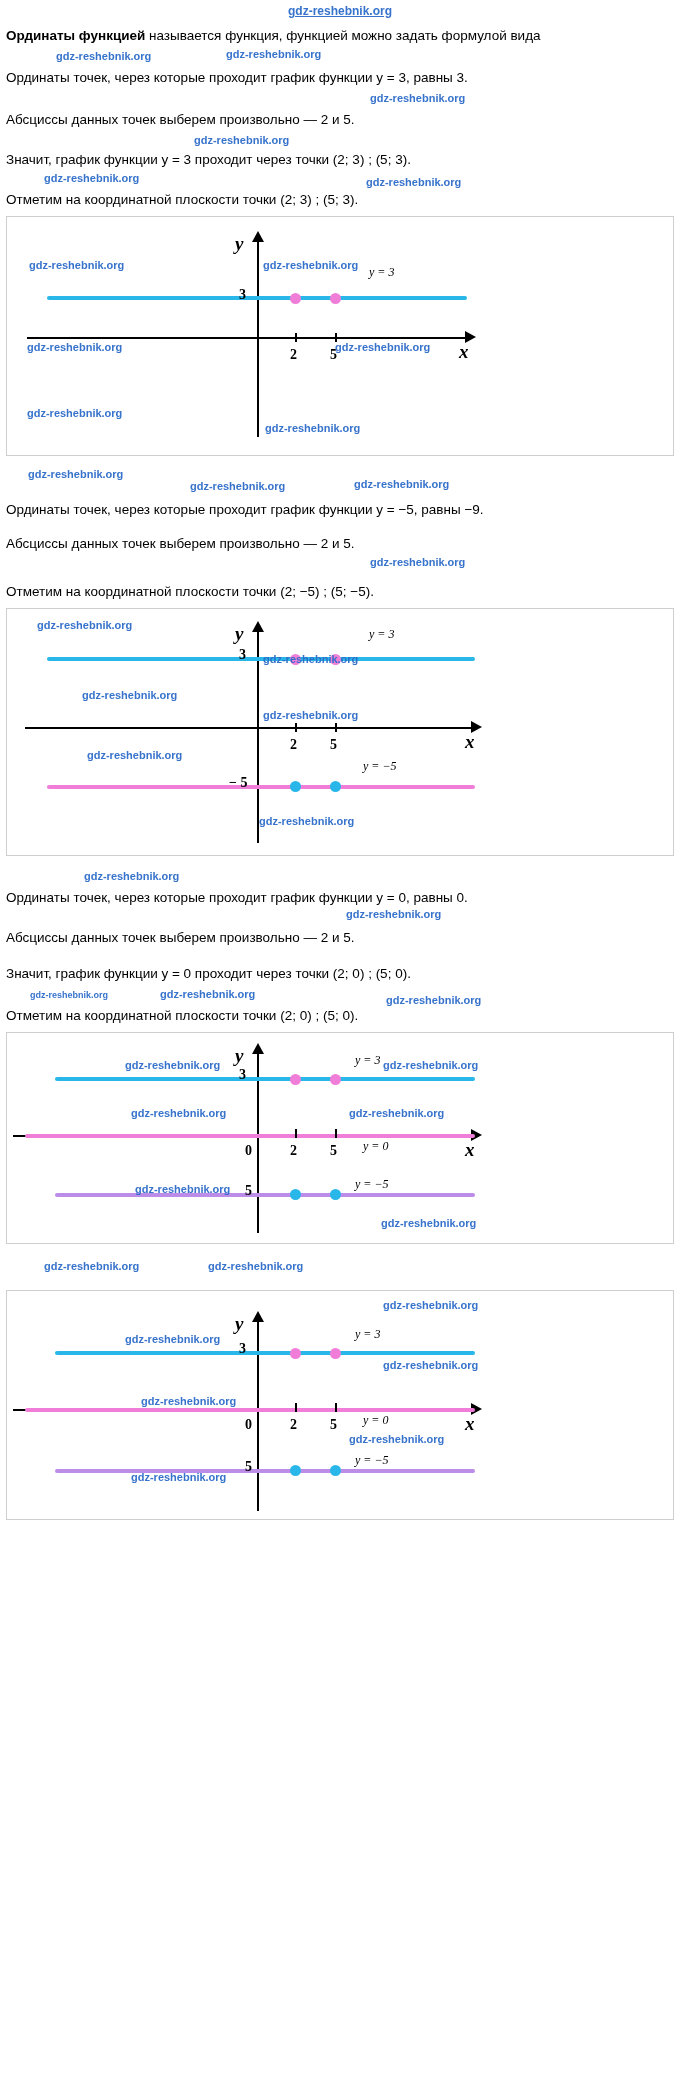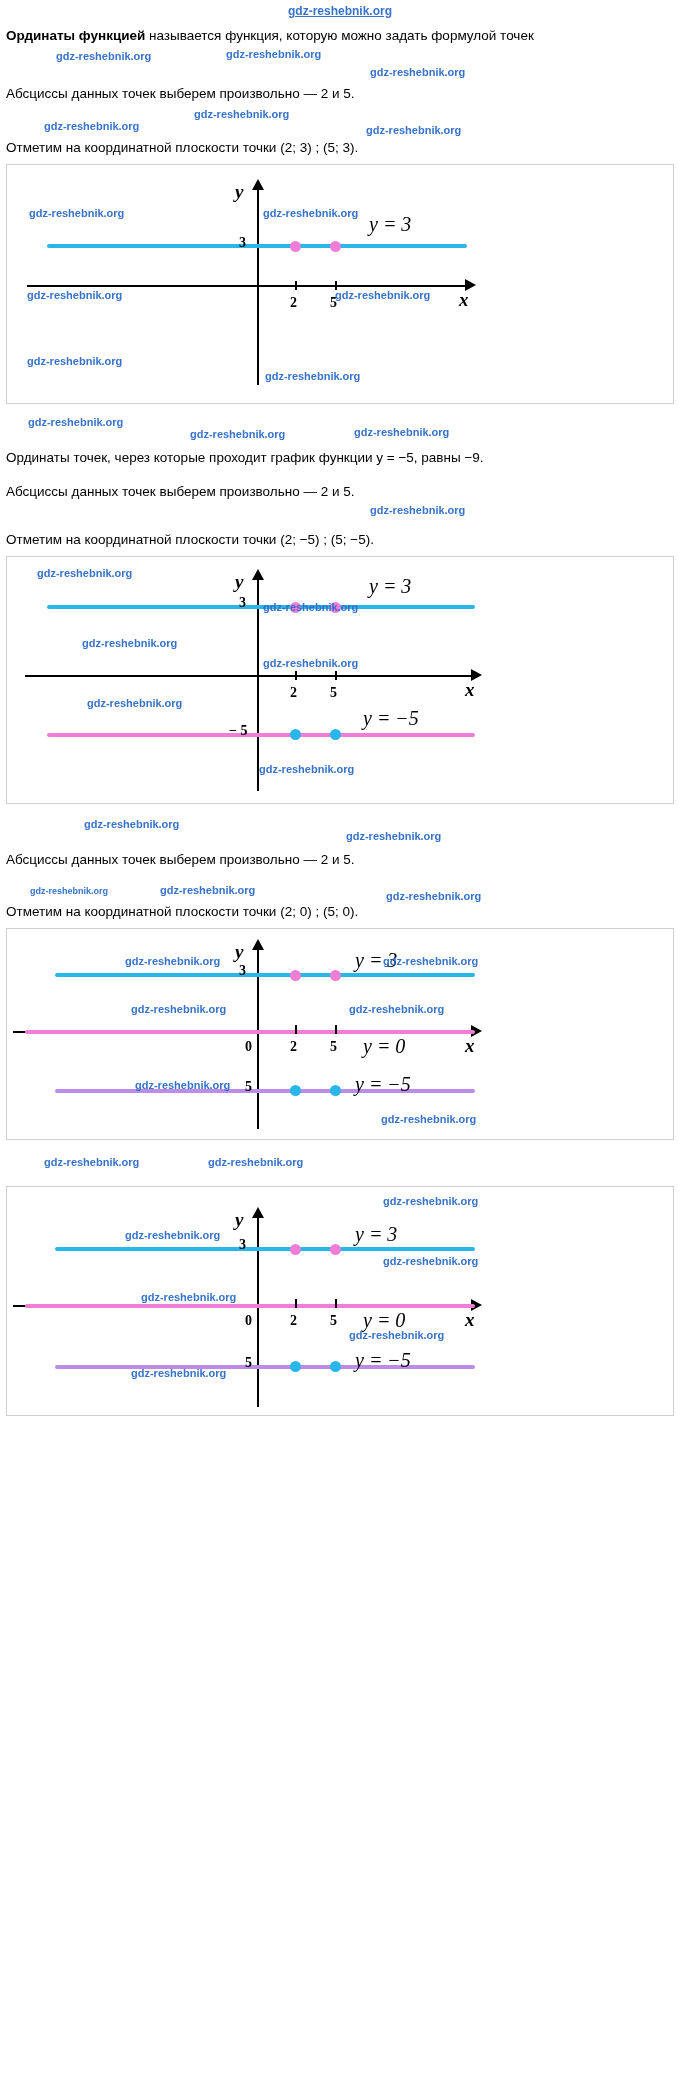--- a/index.html
+++ b/index.html
@@ -47,50 +47,52 @@
   .line-blue{position:absolute;background:#29b6e8;height:4px;border-radius:2px;}
   .line-pink{position:absolute;background:#f07ed8;height:4px;border-radius:2px;}
   .dot{position:absolute;width:11px;height:11px;border-radius:50%;}
   .dot.pink{background:#f07ed8;}
   .dot.blue{background:#29b6e8;}
   .tick{position:absolute;background:#000;width:2px;height:9px;}
   .lbl{position:absolute;font-family:"Liberation Serif", serif;font-size:14px;}
   .lbl.b{font-weight:bold;font-style:italic;font-size:19px;}
   .arrow-up{position:absolute;width:0;height:0;border-left:6px solid transparent;border-right:6px solid transparent;border-bottom:11px solid #000;}
   .arrow-right{position:absolute;width:0;height:0;border-top:6px solid transparent;border-bottom:6px solid transparent;border-left:11px solid #000;}
-  .eqlbl{position:absolute;font-family:"Liberation Serif", serif;font-size:20px;font-style:italic;}
+  .eqlbl{position:absolute;font-family:"Liberation Serif", serif;font-size:12px;font-style:italic;}
   .dash{position:absolute;background:#000;height:2px;width:14px;}
 </style>
 </head>
 <body>
 
 <div class="page">
 
   <div class="wm top">gdz-reshebnik.org</div>
 
   <p class="para">
-    <b>Ординаты функцией</b><span> называется функция, которую можно задать формулой точек</span>
+    <b>Ординаты функцией</b><span> называется функция, функцией можно задать формулой вида</span>
   </p>
 
   <div style="position:relative;height:16px;">
     <span class="wm" style="left:56px;top:-2px;">gdz-reshebnik.org</span>
     <span class="wm" style="left:226px;top:-4px;">gdz-reshebnik.org</span>
   </div>
 
+  <p class="para">Ординаты точек, через которые проходит график функции y = 3, равны 3.</p>
 
   <div style="position:relative;height:16px;">
     <span class="wm" style="left:370px;top:-2px;">gdz-reshebnik.org</span>
   </div>
 
   <p class="para">Абсциссы данных точек выберем произвольно — 2 и 5.</p>
 
   <div style="position:relative;height:14px;">
     <span class="wm" style="left:194px;top:-2px;">gdz-reshebnik.org</span>
   </div>
 
+  <p class="para">Значит, график функции y = 3 проходит через точки (2; 3) ;  (5; 3).</p>
 
   <div style="position:relative;height:14px;">
     <span class="wm" style="left:44px;top:-4px;">gdz-reshebnik.org</span>
     <span class="wm" style="left:366px;top:0px;">gdz-reshebnik.org</span>
   </div>
 
   <p class="para">Отметим на координатной плоскости точки (2; 3) ;  (5; 3).</p>
 
   <div class="fig" style="height:240px;">
     <div class="axis-v" style="left:250px;top:24px;height:196px;"></div>
@@ -169,27 +171,29 @@
     <span class="wm" style="left:75px;top:80px;">gdz-reshebnik.org</span>
     <span class="wm" style="left:256px;top:100px;">gdz-reshebnik.org</span>
     <span class="wm" style="left:80px;top:140px;">gdz-reshebnik.org</span>
     <span class="wm" style="left:252px;top:206px;">gdz-reshebnik.org</span>
   </div>
 
   <div style="position:relative;height:22px;">
     <span class="wm" style="left:84px;top:4px;">gdz-reshebnik.org</span>
   </div>
 
+  <p class="para">Ординаты точек, через которые проходит график функции y = 0, равны 0.</p>
 
   <div style="position:relative;height:14px;">
     <span class="wm" style="left:346px;top:-6px;">gdz-reshebnik.org</span>
   </div>
 
   <p class="para">Абсциссы данных точек выберем произвольно — 2 и 5.</p>
   <div style="height:10px;"></div>
+  <p class="para">Значит, график функции y = 0 проходит через точки (2; 0) ;  (5; 0).</p>
 
   <div style="position:relative;height:16px;">
     <span class="wm" style="left:30px;top:0px;font-size:9px;">gdz-reshebnik.org</span>
     <span class="wm" style="left:160px;top:-2px;">gdz-reshebnik.org</span>
     <span class="wm" style="left:386px;top:4px;">gdz-reshebnik.org</span>
   </div>
 
   <p class="para">Отметим на координатной плоскости точки (2; 0) ;  (5; 0).</p>
 
   <div class="fig" style="height:212px;">

